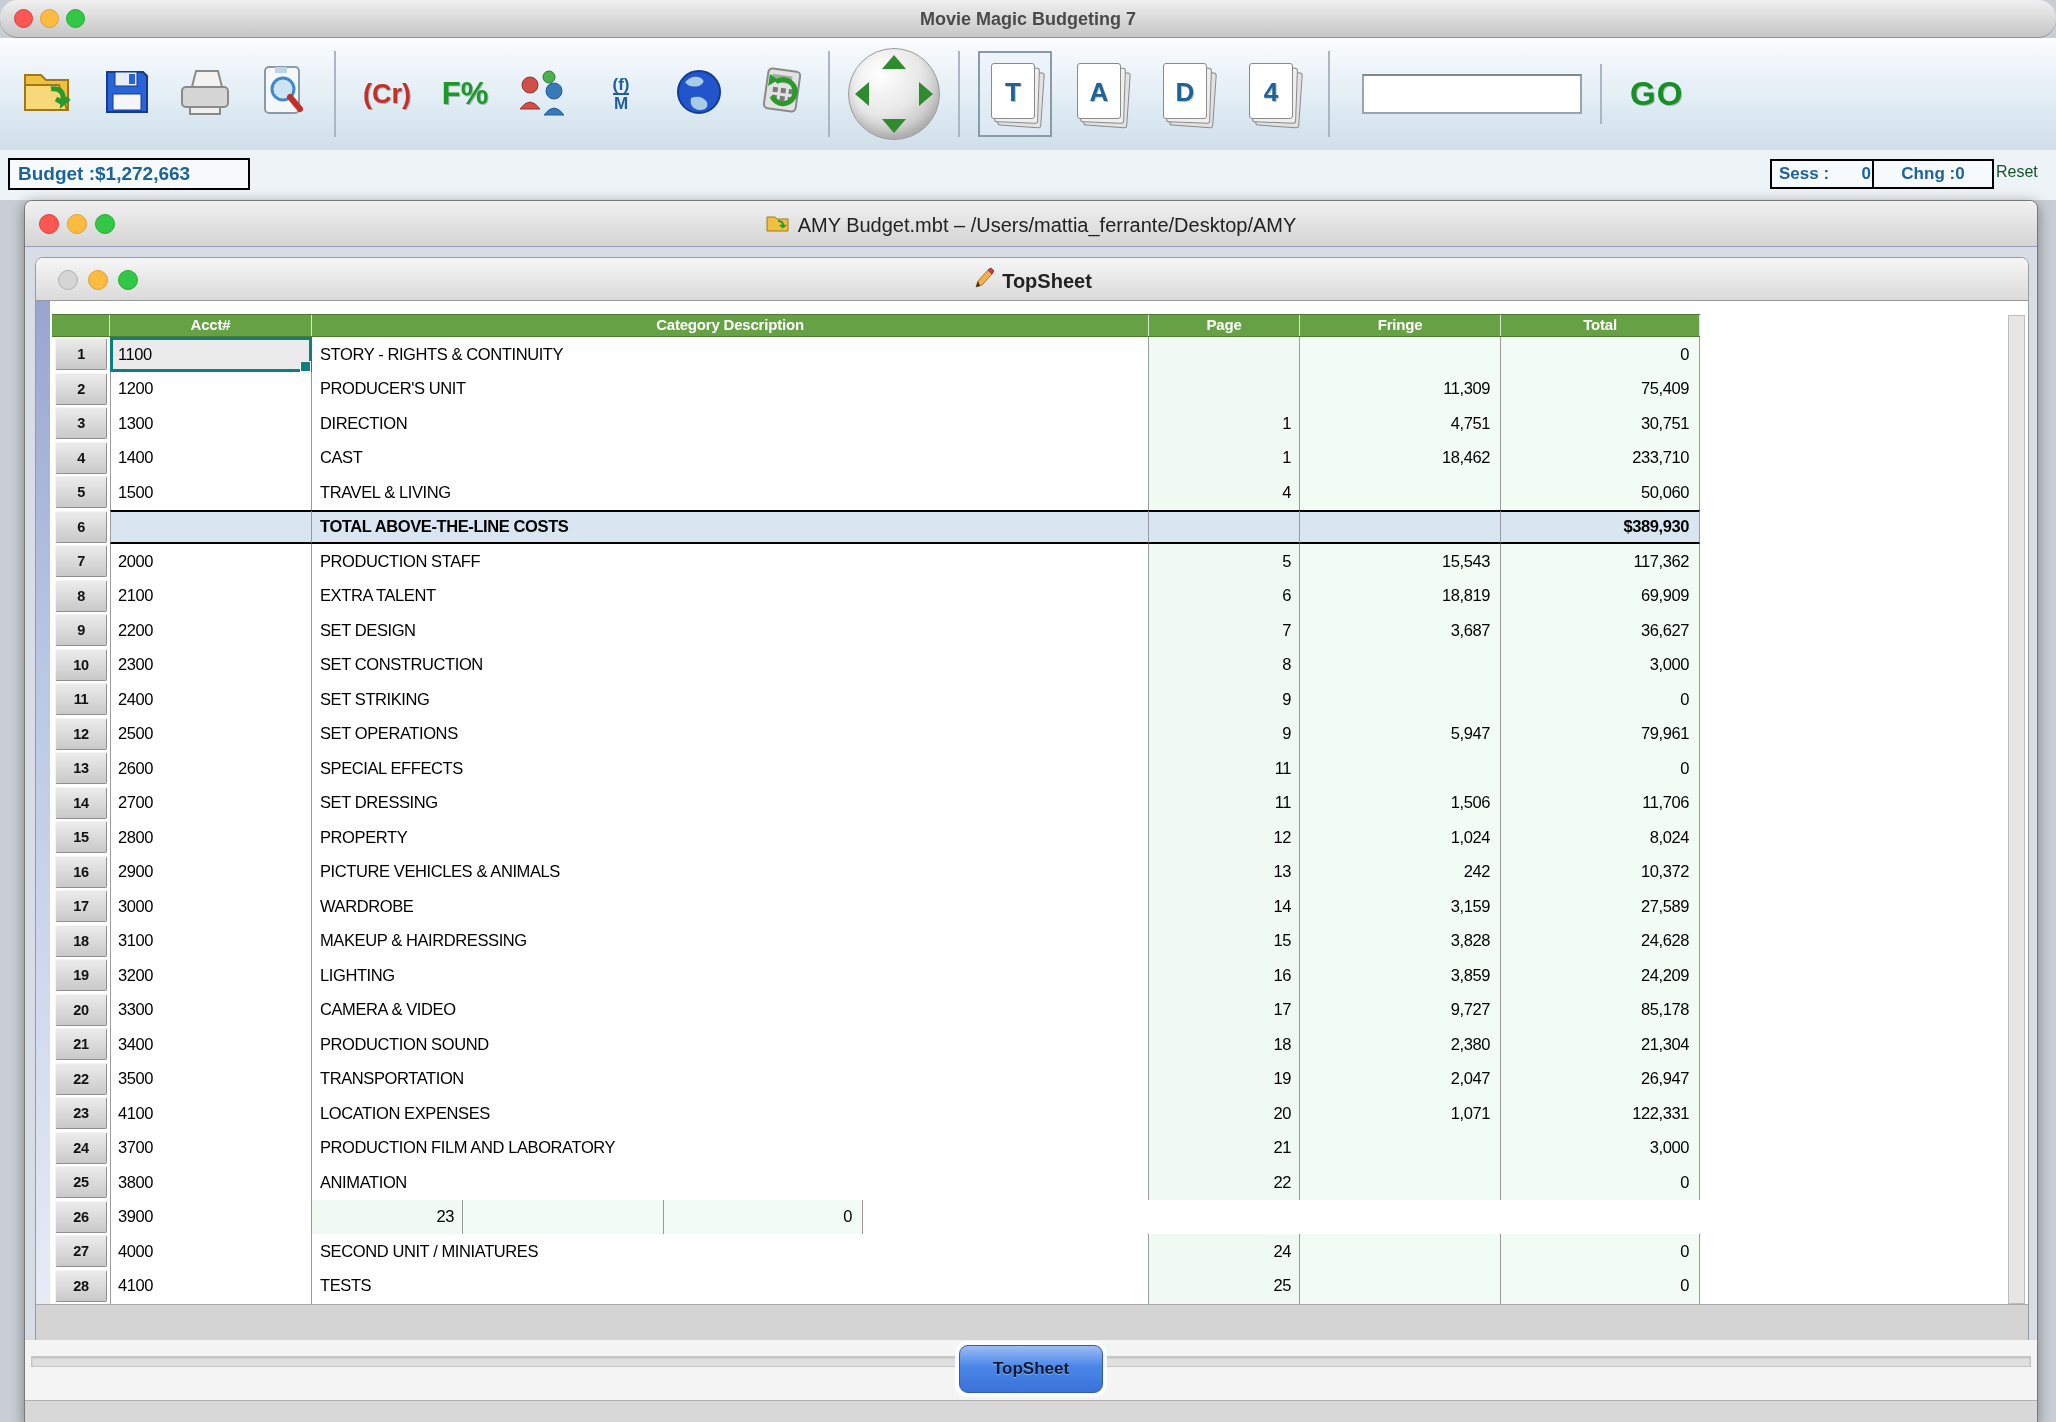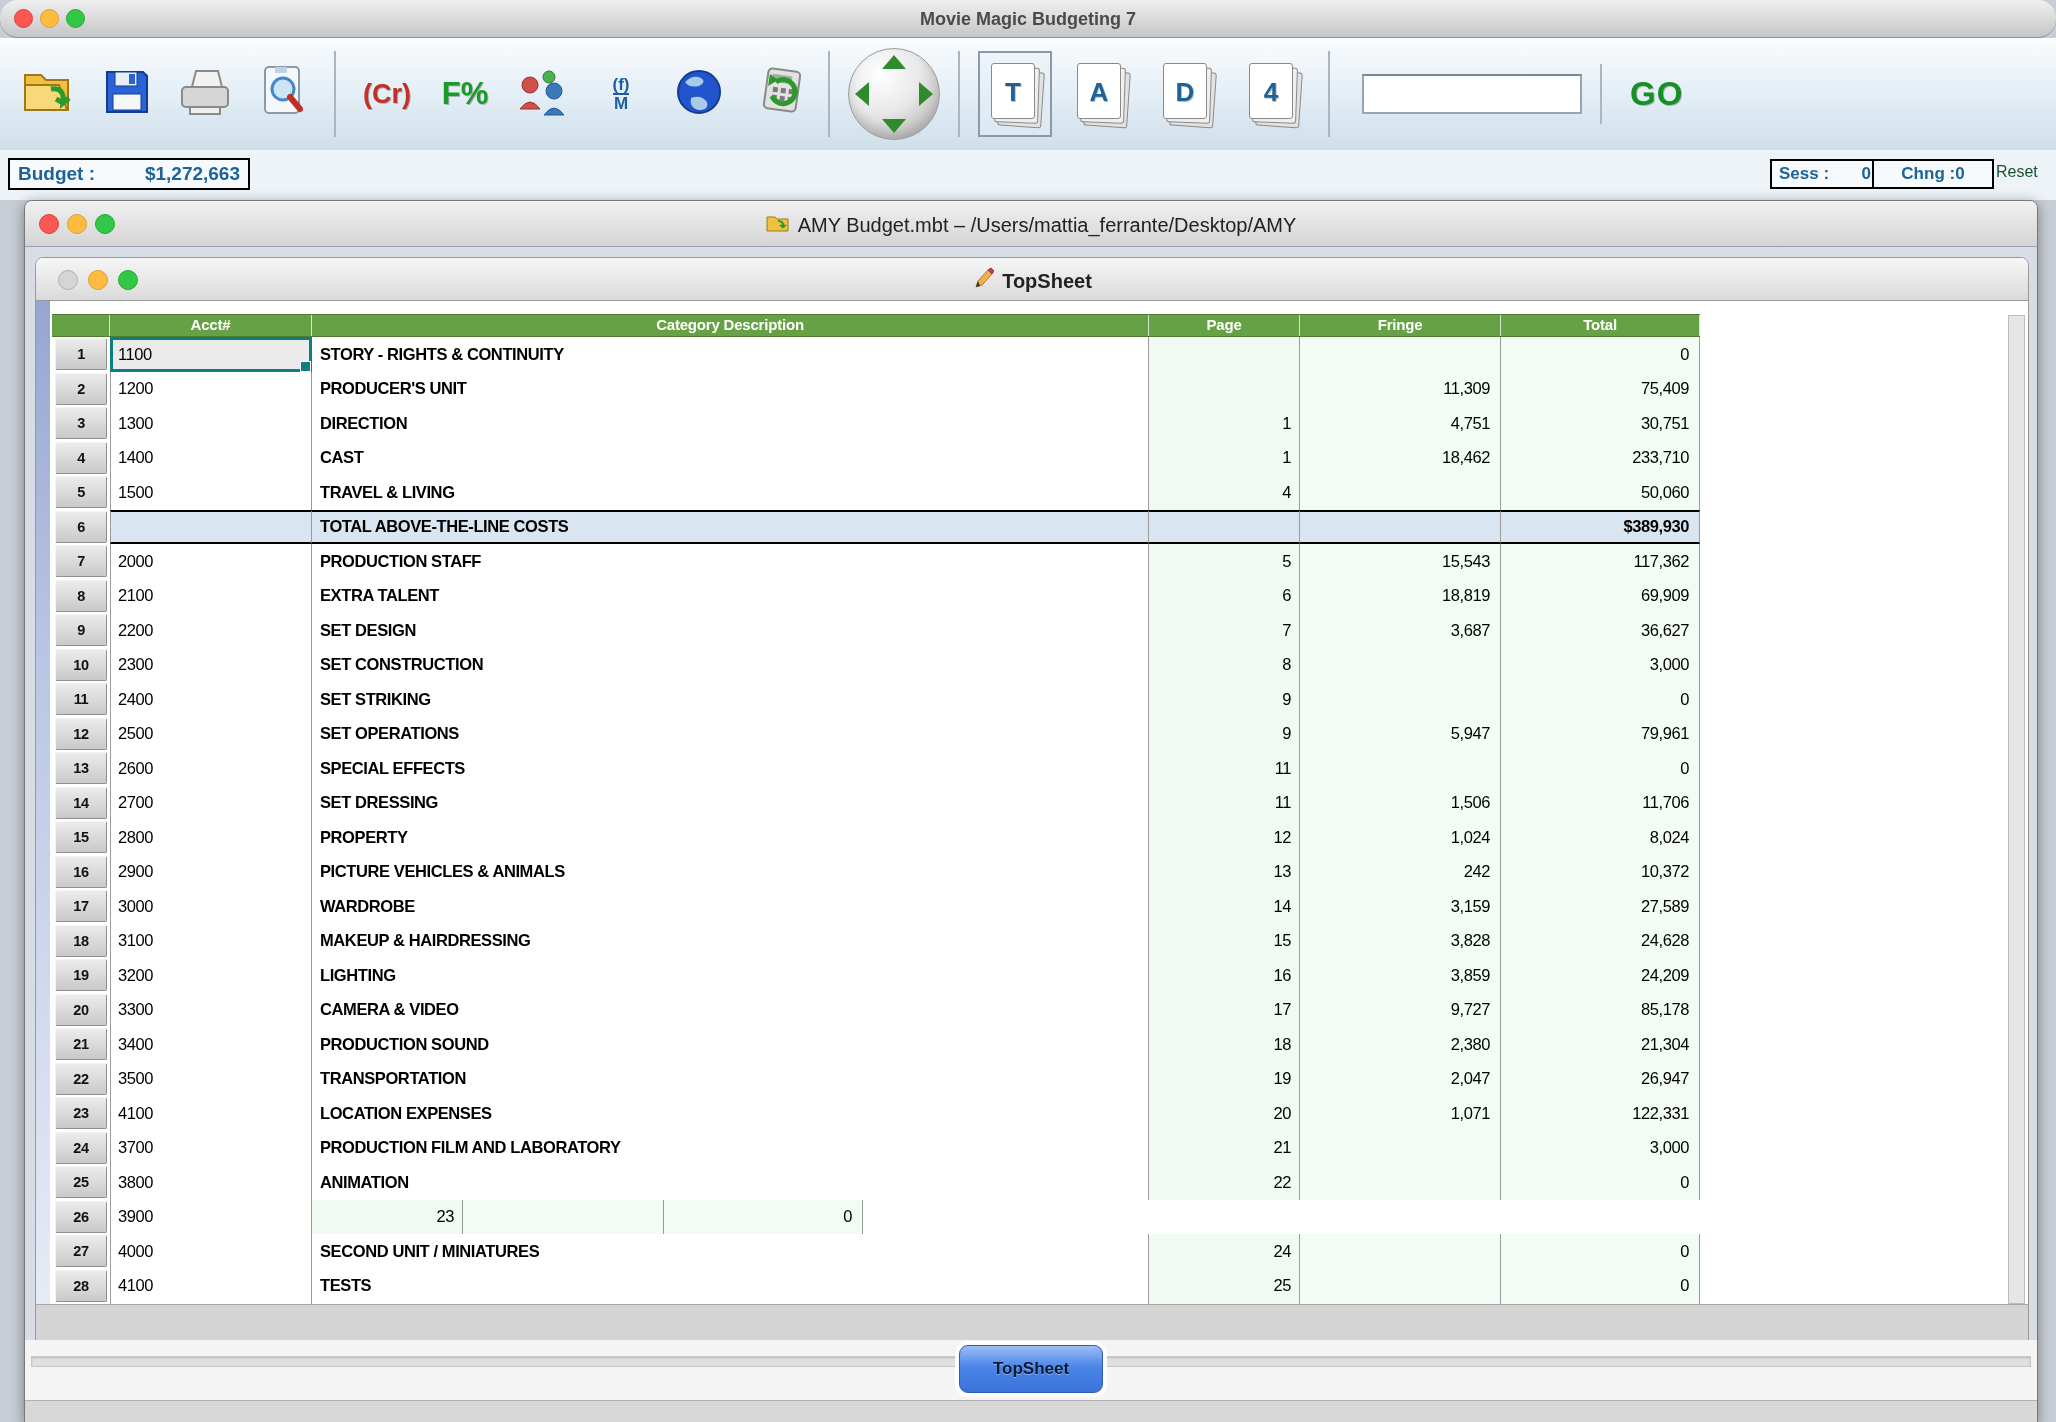--- a/index.html
+++ b/index.html
@@ -48,21 +48,21 @@
   .pagestack .letter{position:absolute;left:8px;top:14px;width:32px;text-align:center;
     font-size:26px;font-weight:bold;color:#1d6398;text-shadow:1px 1px 0 rgba(0,0,0,.25);}
   .searchbox{width:204px;height:36px;border:2px solid #9aa4ac;border-top-color:#7d8890;background:#fff;
     font-size:17px;padding:0 6px;flex:0 0 auto;margin-left:14px;}
   .go-txt{color:#149024;font-size:33px;letter-spacing:1px;margin-left:10px;}
 
   
   .status-strip{position:absolute;left:0;top:150px;width:2056px;height:50px;background:#eef3f7;}
   .infobox{position:absolute;border:2px solid #000;background:#f6fafc;display:flex;align-items:center;
     font-weight:bold;color:#1d6398;}
-  .budget-box{left:8px;top:8px;width:222px;height:28px;font-size:19px;padding:0 8px;justify-content:space-between;}
+  .budget-box{left:8px;top:8px;width:222px;height:28px;font-size:19px;padding:0 8px;justify-content:flex-start;}
   .sess-box{left:1770px;top:9px;width:92px;height:26px;font-size:17px;padding:0 7px;justify-content:space-between;}
   .chng-box{left:1872px;top:9px;width:104px;height:26px;font-size:17px;padding:0 7px;justify-content:center;}
   .reset-lbl{position:absolute;left:1996px;top:13px;font-size:16px;color:#14532d;}
 
   
   .doc-window{position:absolute;left:24px;top:200px;width:2012px;height:1222px;
     border:1px solid #787878;border-radius:8px 8px 0 0;box-shadow:0 3px 14px rgba(0,0,0,.4);
     background:#d7dce5;overflow:hidden;}
   .doc-titlebar{position:relative;height:45px;background:linear-gradient(180deg,#f1f1f1,#d4d4d4);
     border-bottom:1px solid #9a9dbb;}
@@ -91,21 +91,21 @@
   .thead .hc{color:#fff;font-weight:bold;font-size:15px;text-align:center;line-height:20px;
     border-right:1px solid rgba(255,255,255,.75);box-sizing:border-box;letter-spacing:-0.2px;}
   .tbody{height:970px;overflow:hidden;position:relative;}
   .trow{display:flex;height:34.5px;box-sizing:border-box;}
   .cell{box-sizing:border-box;font-size:16.5px;color:#000;letter-spacing:-0.4px;display:flex;align-items:center;overflow:hidden;white-space:nowrap;}
   .c-num{width:58px;justify-content:center;padding:2px 3px;}
   .numbtn{width:100%;height:30px;background:linear-gradient(180deg,#ececec,#c9c9c9);
     border:1px solid #8f8f8f;border-top-color:#f4f4f4;border-left-color:#f4f4f4;border-radius:2px;
     font-size:14.5px;font-weight:bold;display:flex;align-items:center;justify-content:center;color:#111;}
   .c-acct{width:202px;padding-left:7px;border-left:1px solid #9a9a9a;border-right:1px solid #9a9a9a;background:#fff;position:relative;}
-  .c-desc{width:837px;padding-left:8px;border-right:1px solid #9a9a9a;background:#fff;font-weight:bold;}
+  .c-desc{width:837px;padding-left:8px;border-right:1px solid #9a9a9a;background:#fff;}
   .c-page{width:151px;justify-content:flex-end;padding-right:8px;border-right:1px solid #9a9a9a;background:#f0f9f2;}
   .c-fringe{width:201px;justify-content:flex-end;padding-right:10px;border-right:1px solid #9a9a9a;background:#f3fbf5;}
   .c-total{width:199px;justify-content:flex-end;padding-right:10px;border-right:1px solid #9a9a9a;background:#f3fbf5;}
   .total-row .cell{background:#d9e5f1;font-weight:bold;border-top:2px solid #000;border-bottom:2px solid #000;}
   .total-row .c-num{background:transparent;border-top:none;border-bottom:none;}
   .sel{outline:3px solid #0d7f80;outline-offset:-3px;background:#ebebeb !important;}
   .sel::after{content:"";position:absolute;right:0;bottom:0;width:9px;height:9px;background:#0d7f80;border:1px solid #fff;}
 
   
   .tab-strip{position:absolute;left:0;top:1093px;width:100%;height:60px;background:#f4f4f4;}

